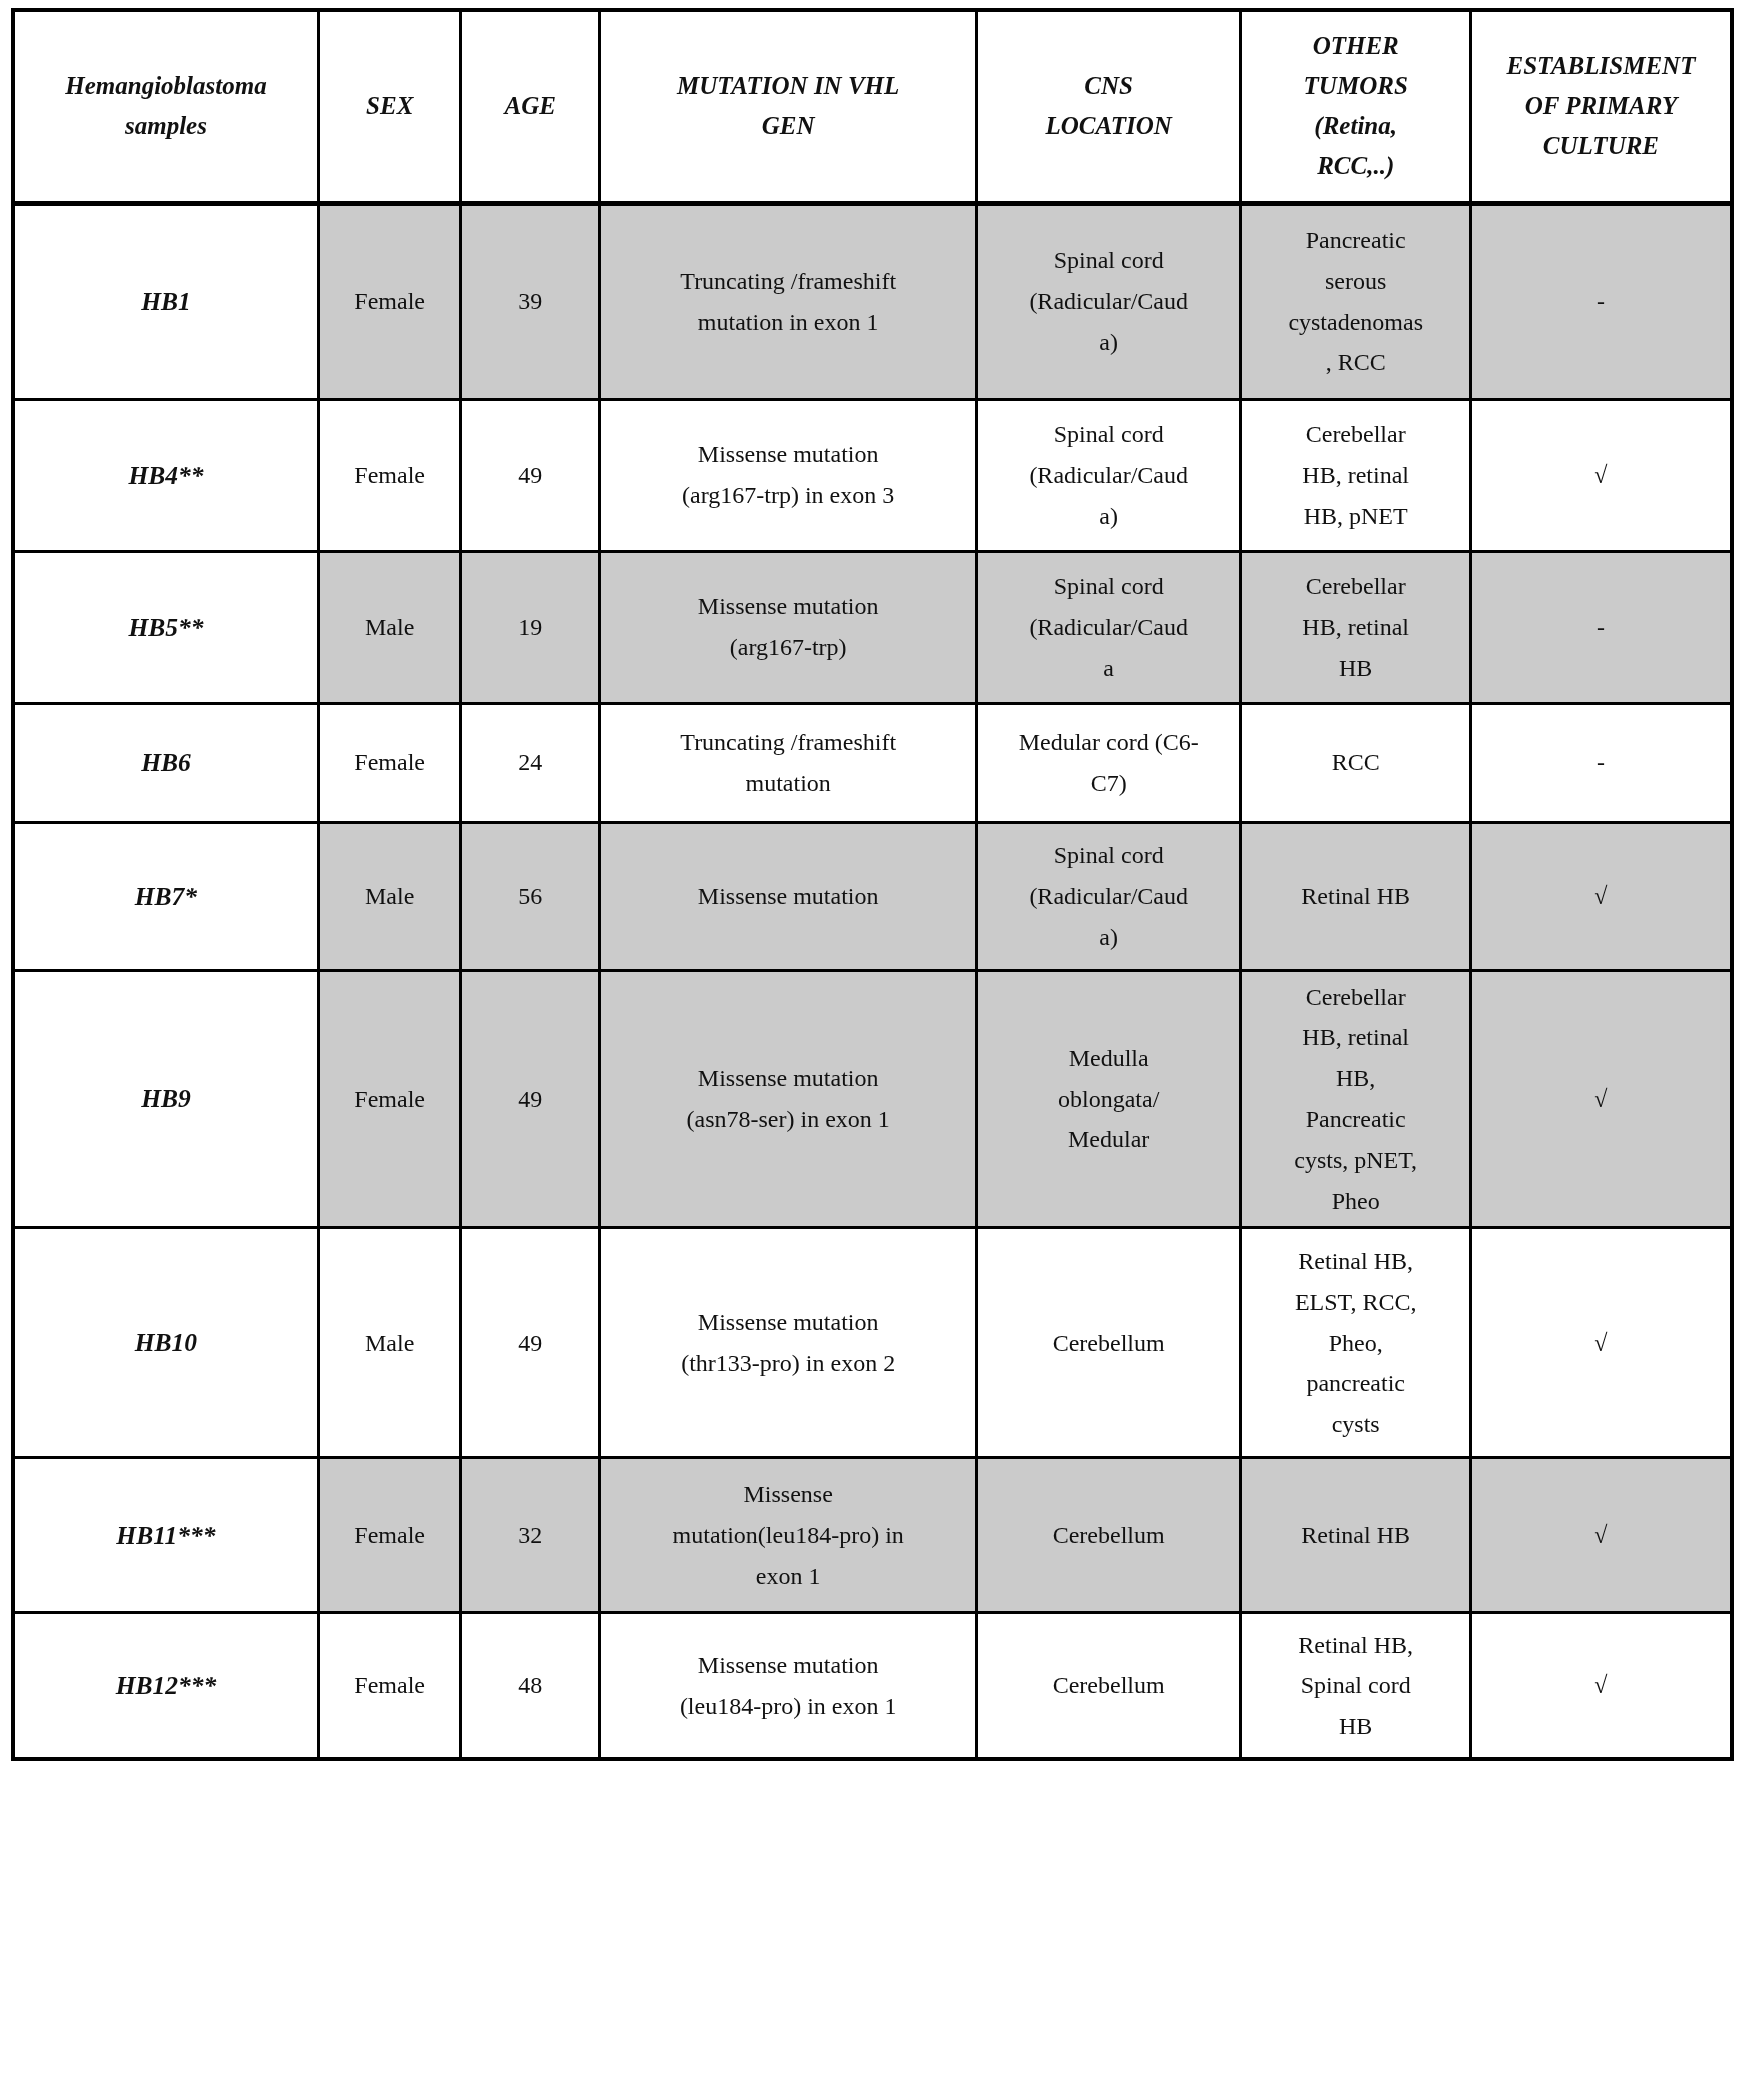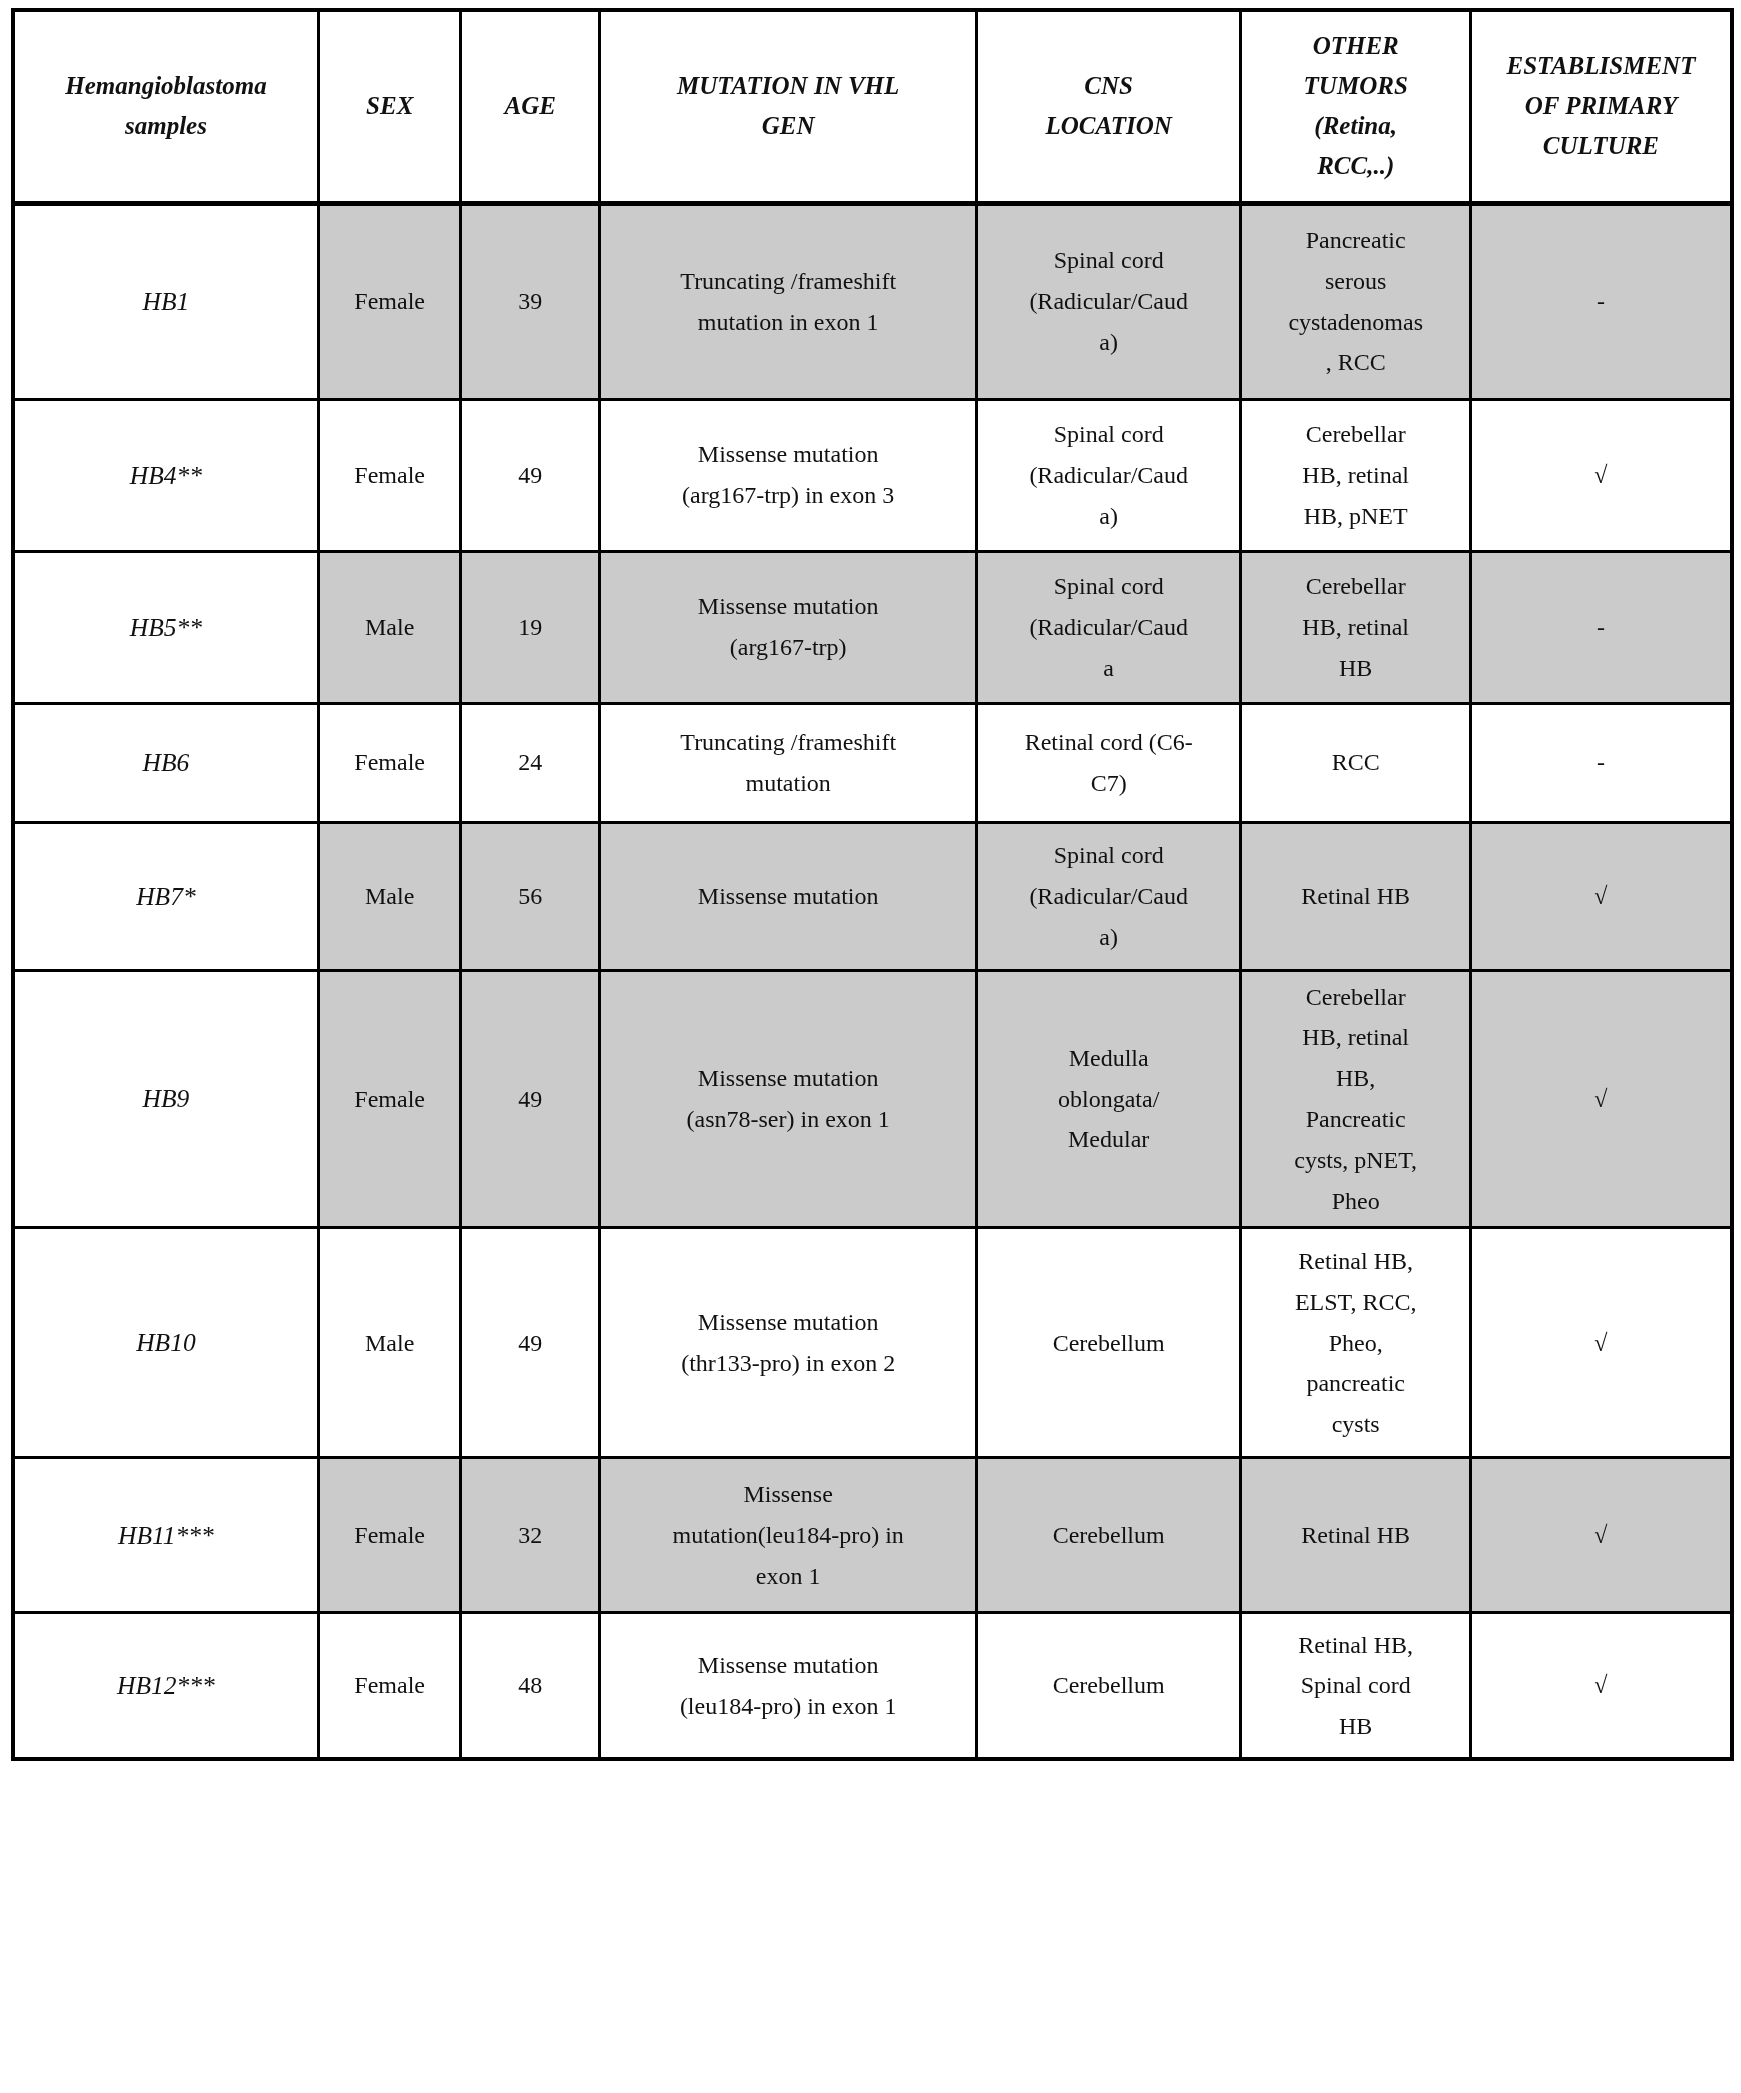--- a/index.html
+++ b/index.html
@@ -40,21 +40,21 @@
     background: #ffffff;
     border-bottom-width: 5px;
   }
   tbody td {
     font-size: 24px;
     line-height: 1.7;
     background: #ffffff;
   }
   tbody td.sample-cell {
     font-style: italic;
-    font-weight: normal;
+    font-weight: bold;
     font-size: 25.5px;
     background: #ffffff;
   }
   tbody tr.shaded td:not(.sample-cell) {
     background: #cbcbcb;
   }
   
   col.c-sample  { width: 306px; }
   col.c-sex     { width: 142px; }
   col.c-age     { width: 139px; }
@@ -139,21 +139,21 @@
 HB, retinal
 HB</td>
     <td class="culture-cell">-</td>
   </tr>
         <tr style="height: 119px;">
     <td class="sample-cell">HB6</td>
     <td class="sex-cell">Female</td>
     <td class="age-cell">24</td>
     <td class="mutation-cell">Truncating /frameshift
 mutation</td>
-    <td class="cns-cell">Retinal cord (C6-
+    <td class="cns-cell">Medular cord (C6-
 C7)</td>
     <td class="tumors-cell">RCC</td>
     <td class="culture-cell">-</td>
   </tr>
         <tr class="shaded" style="height: 148px;">
     <td class="sample-cell">HB7*</td>
     <td class="sex-cell">Male</td>
     <td class="age-cell">56</td>
     <td class="mutation-cell">Missense mutation</td>
     <td class="cns-cell">Spinal cord

